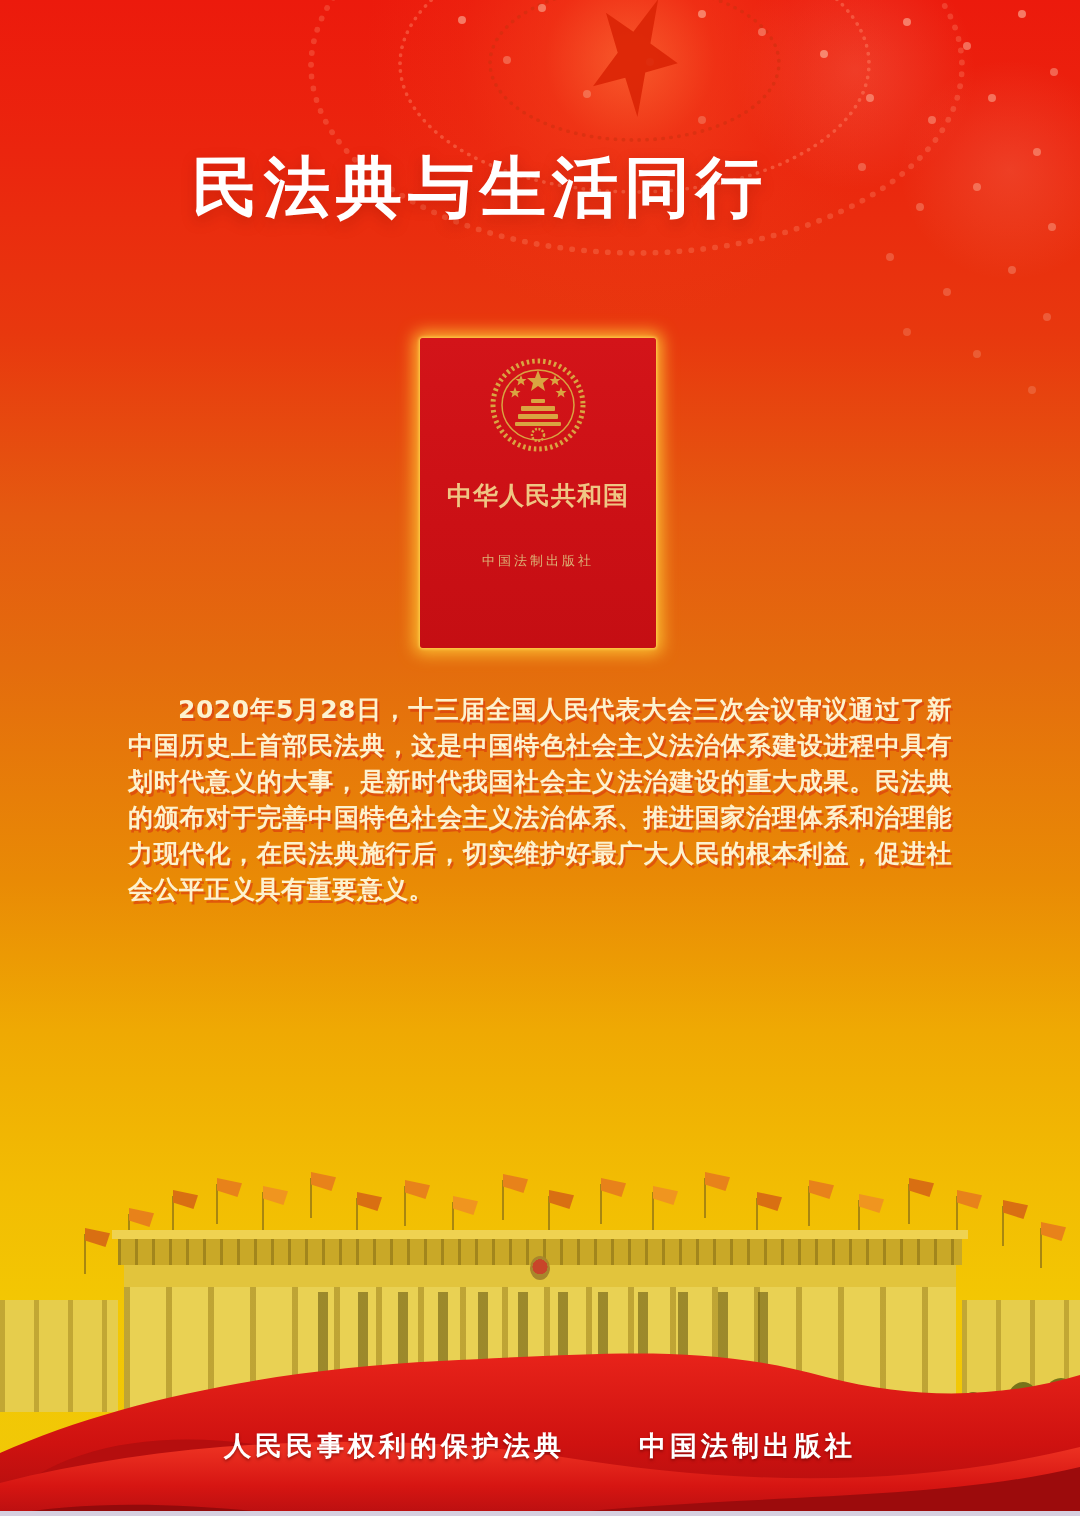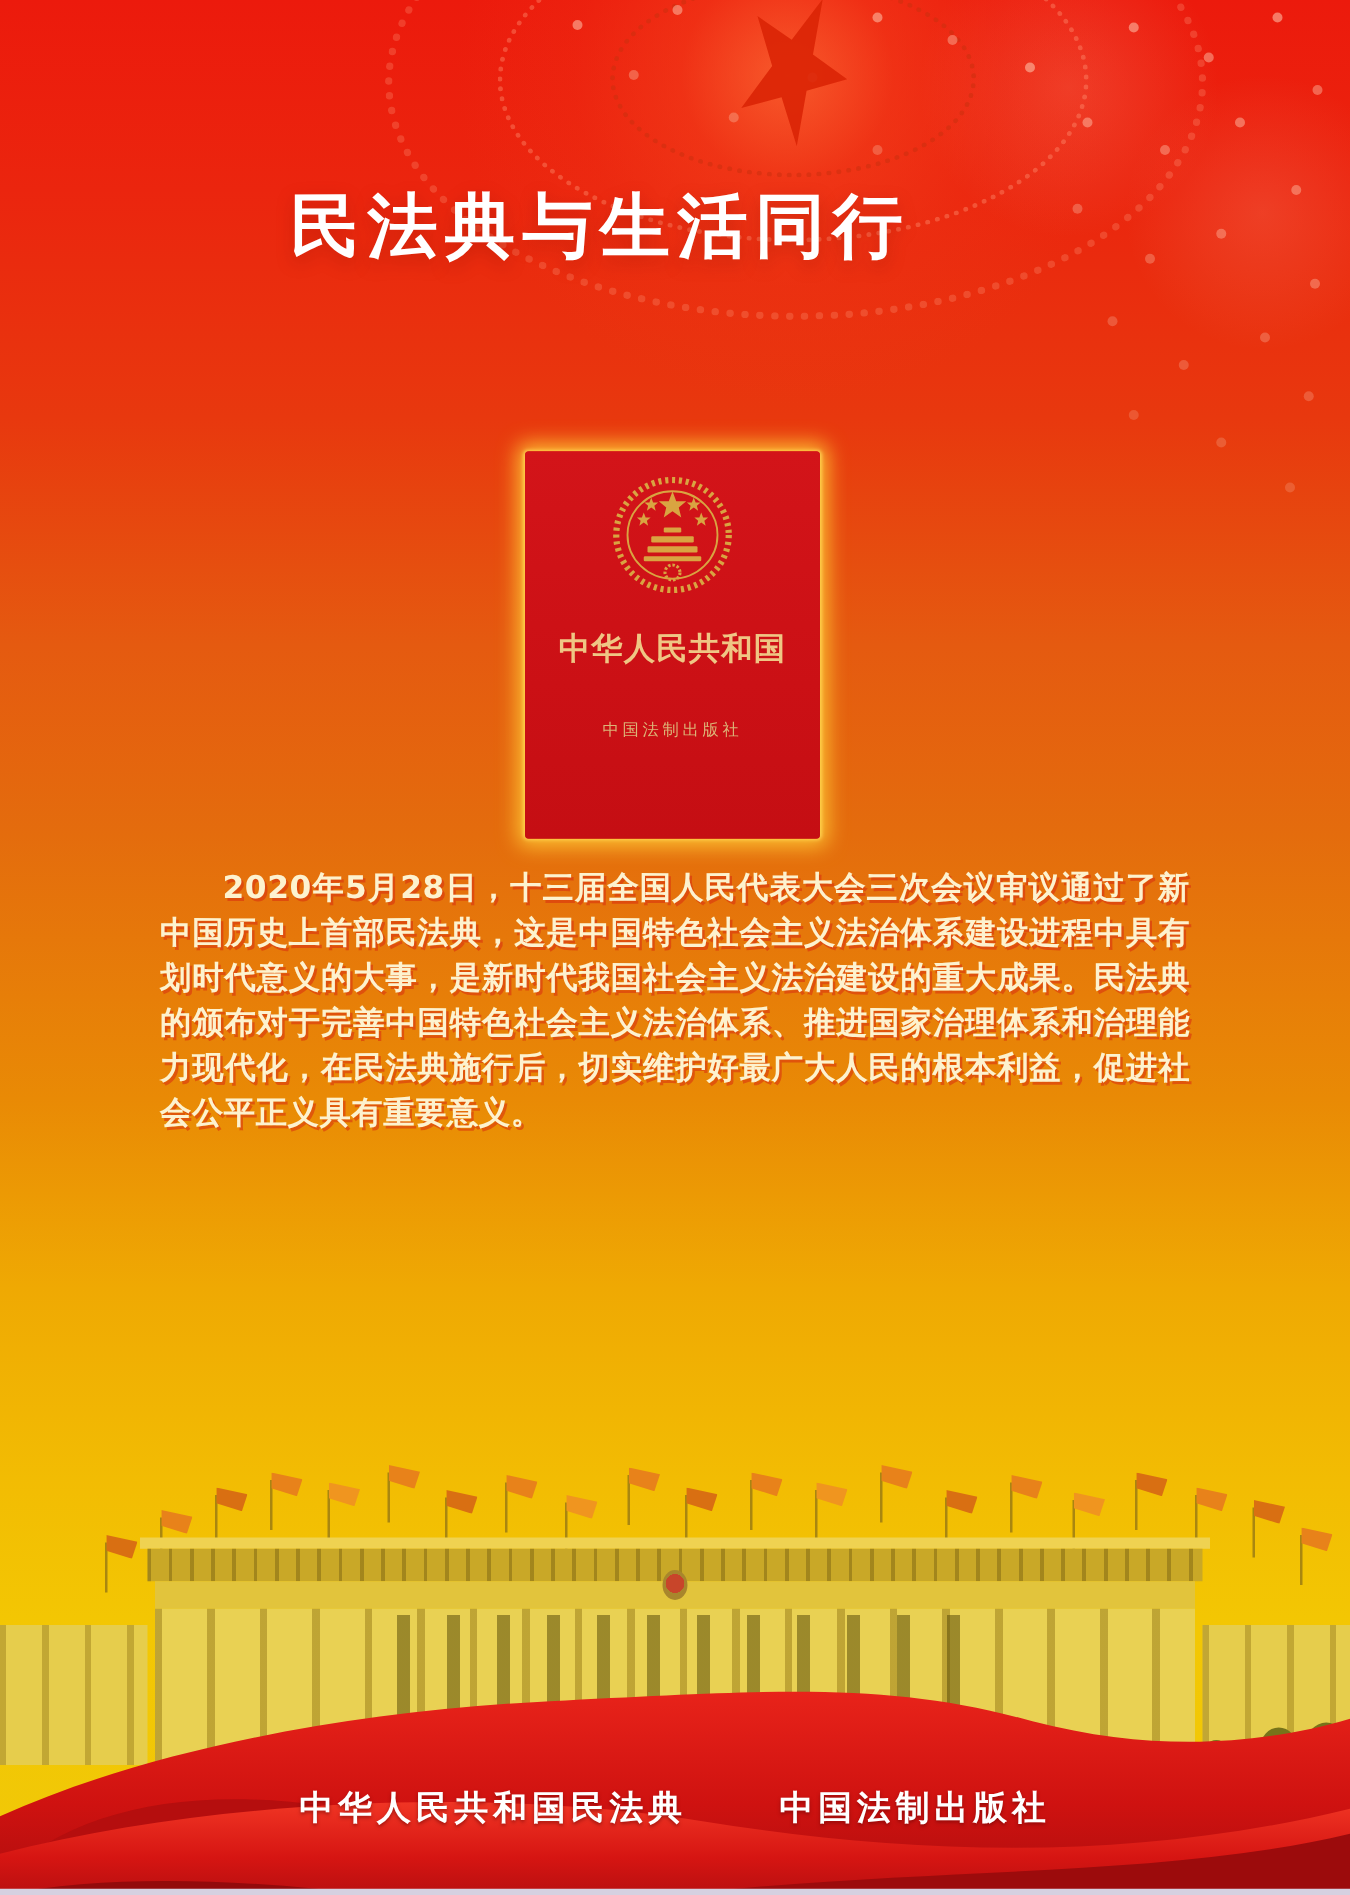--- a/index.html
+++ b/index.html
@@ -34,27 +34,27 @@
       1035px 150px 0 2px rgba(255,200,175,.42),975px 185px 0 2px rgba(255,195,170,.4),
       1050px 225px 0 2px rgba(255,195,170,.38),918px 205px 0 2px rgba(250,185,160,.35),
       860px 165px 0 2px rgba(250,190,165,.35),1010px 268px 0 2px rgba(250,185,160,.33),
       945px 290px 0 2px rgba(248,180,155,.3), 1045px 315px 0 2px rgba(248,180,155,.3),
       888px 255px 0 2px rgba(248,182,158,.3), 975px 352px 0 2px rgba(246,178,152,.28),
       1030px 388px 0 2px rgba(246,178,152,.26),905px 330px 0 2px rgba(246,178,152,.26),
       648px 60px 0 2px rgba(255,210,185,.4), 585px 92px 0 2px rgba(250,195,170,.35),
       700px 118px 0 2px rgba(250,195,170,.3), 505px 58px 0 2px rgba(252,200,175,.35);}
   
   .main-title{position:absolute;left:0;top:150px;width:960px;text-align:center;
-    font-size:56px;font-weight:900;color:#ffffff;letter-spacing:6px;line-height:1.15;
+    font-size:66px;font-weight:900;color:#ffffff;letter-spacing:6px;line-height:1.15;
     text-shadow:0 5px 14px rgba(150,20,0,.35);}
   
   .book{position:absolute;left:420px;top:338px;width:236px;height:310px;border-radius:3px;
     background:linear-gradient(180deg,#d31419 0%,#cb1015 60%,#c50e13 100%);
     box-shadow:0 0 16px 6px rgba(255,205,55,.85), 0 0 3px 1px rgba(255,225,120,.9);
-    text-align:center;margin-top:23px;}
+    text-align:center;}
   .book-emblem{display:block;margin:20px auto 0;width:100px;height:95px;}
   .book-country{font-family:"DejaVu Serif","Liberation Serif",serif;font-weight:bold;
     font-size:25px;color:#efc684;letter-spacing:1px;margin-top:26px;}
   .book-title{font-family:"DejaVu Serif","Liberation Serif",serif;font-weight:bold;
     font-size:29px;color:#efc684;letter-spacing:10px;margin-top:13px;text-indent:10px;}
   .book-pub{font-family:"DejaVu Serif","Liberation Serif",serif;
     font-size:13px;color:#dcb477;letter-spacing:3px;margin-top:40px;}
   
   .body-text{position:absolute;left:128px;top:692px;width:824px;}
   .body-text p{margin:0;text-indent:2em;text-align:justify;
@@ -257,17 +257,17 @@
       </linearGradient>
     </defs>
     <path d="M0,112 C120,58 280,28 440,20 C620,11 710,4 826,36 C926,62 1012,54 1080,34 L1080,175 L0,175 Z" fill="url(#rg1)"></path>
     <path d="M0,162 C58,106 150,88 262,104 C368,119 438,148 540,175 L0,175 Z" fill="#b50e0e"></path>
     <path d="M0,175 L0,142 C180,96 400,90 562,116 C724,142 900,150 1080,106 L1080,175 Z" fill="url(#rg2)"></path>
     <path d="M540,175 C740,152 930,162 1080,126 L1080,175 Z" fill="#9c0b0c"></path>
     <path d="M0,175 C90,158 190,162 300,175 Z" fill="#930a0b"></path>
   </svg>
 
   <div class="footer-line">
-    <span>中华人民共和国民法典</span>
+    <span>人民民事权利的保护法典</span>
     <span>中国法制出版社</span>
   </div>
   <div class="bottom-strip"></div>
 </div>
 
 </body></html>

